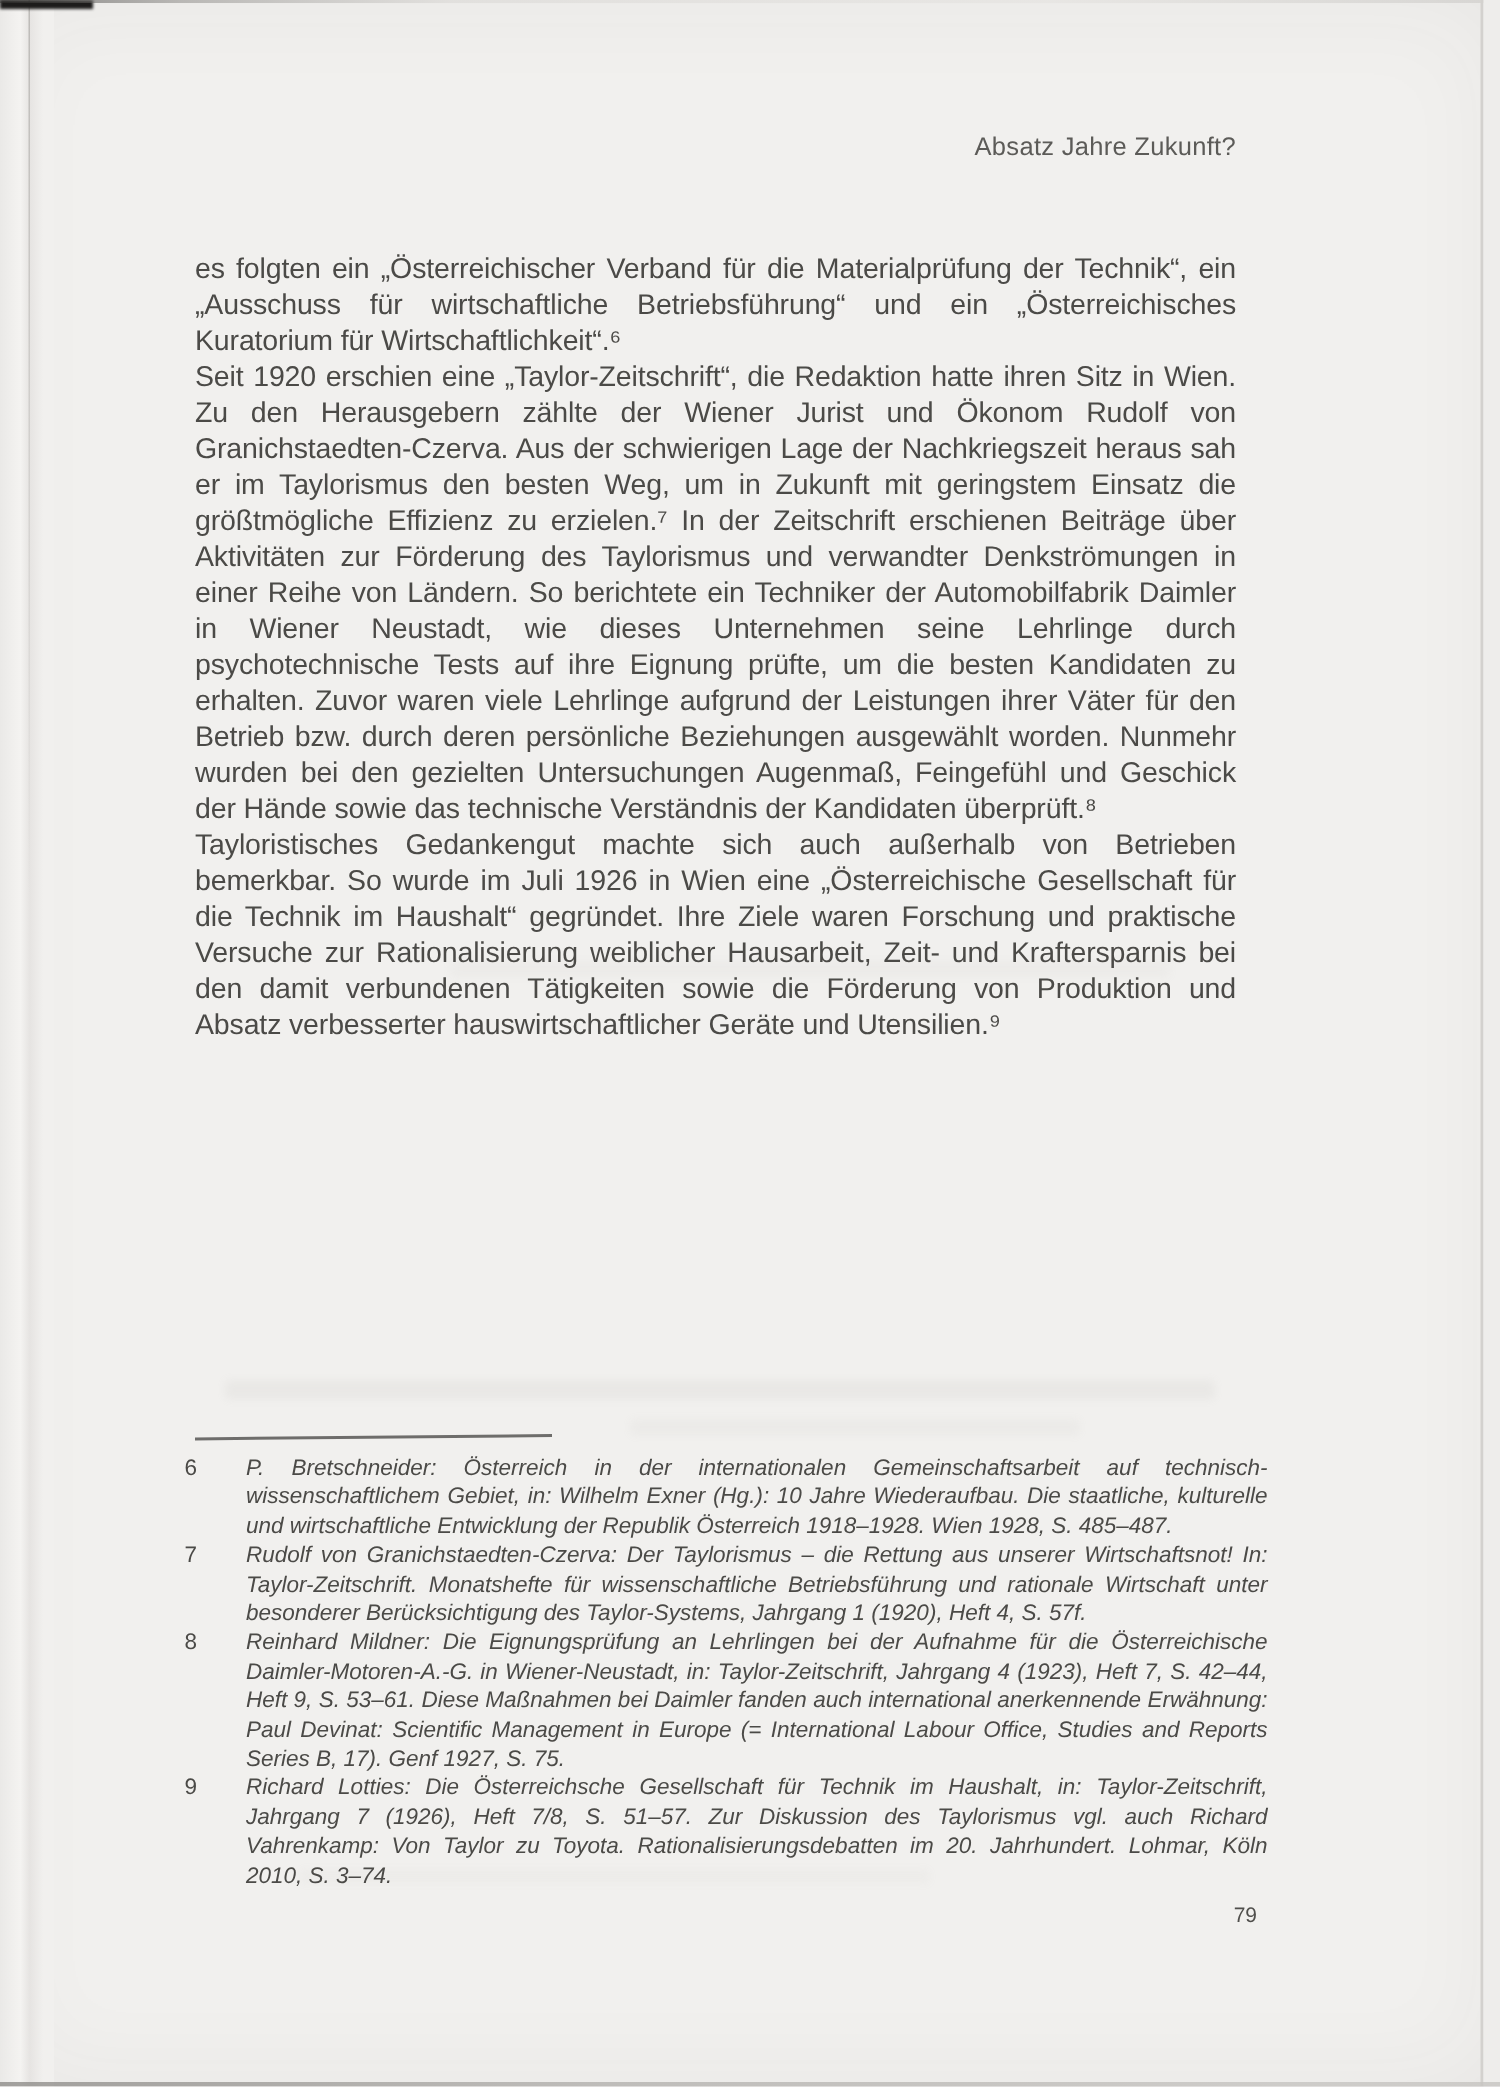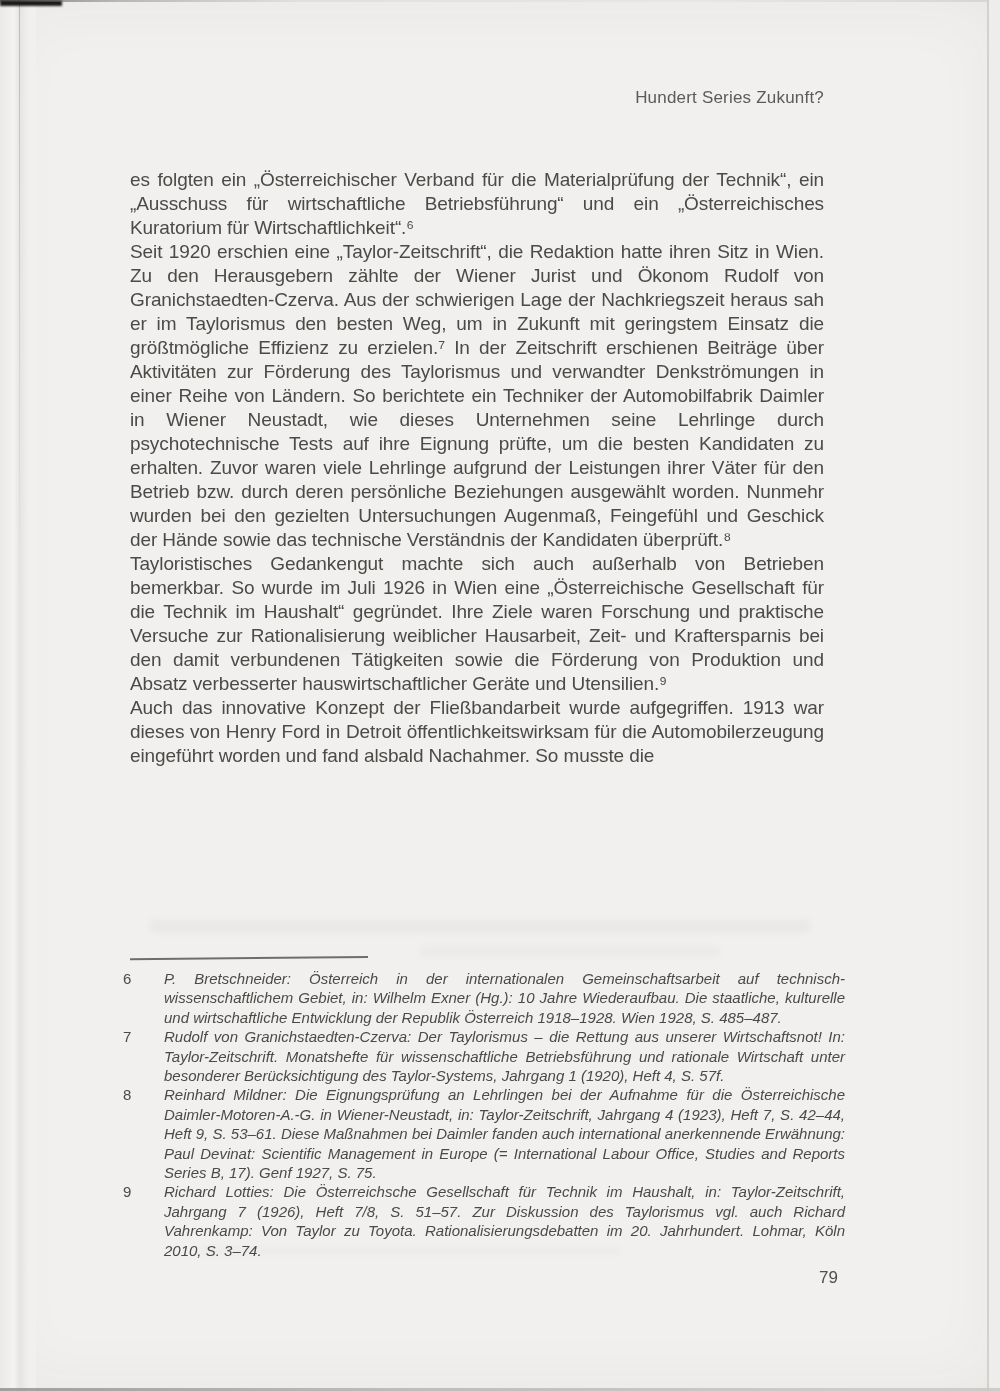--- a/index.html
+++ b/index.html
@@ -73,48 +73,47 @@
   .footnotes {
     position: absolute; left: 123px; top: 969px; width: 722px;
     font-size: 15px; line-height: 19.4px; color: #4b4a47;
     -webkit-hyphens: auto; hyphens: auto;
   }
   .fn-row { display: flex; }
   .fn-num { flex: none; width: 41px; }
   .fn-text { flex: 1; text-align: justify; font-style: italic; }
   .page-number {
     position: absolute; top: 1268px; right: 162px;
-    font-size: 17px; color: #504f4c; margin-left: 16px;
+    font-size: 14px; color: #504f4c; margin-left: 16px;
   }
 </style>
 </head>
 <body>
 
 <div class="page">
 
   <div class="gutter-shade"></div>
   <div class="gutter-line"></div>
   <div class="gutter-line2"></div>
   <div class="corner-blob"></div>
   <div class="top-edge-line"></div>
   <div class="right-edge-line"></div>
   <div class="right-edge-band"></div>
   <div class="bottom-edge-line"></div>
   <div class="ghost" style="left:150px; top:920px; width:660px; height:13px;"></div>
   <div class="ghost" style="left:420px; top:946px; width:300px; height:11px; opacity:.07;"></div>
   <div class="ghost" style="left:300px; top:640px; width:480px; height:12px; opacity:.06;"></div>
   <div class="ghost" style="left:200px; top:1246px; width:420px; height:10px; opacity:.05;"></div>
 
-  <div class="running-header">Hundert Series Zukunft?</div>
+  <div class="running-header">Absatz Jahre Zukunft?</div>
 
   <main class="body-text" id="body-text">
       <p>es folgten ein „Österreichischer Verband für die Materialprüfung der Technik“, ein „Ausschuss für wirtschaftliche Betriebsführung“ und ein „Österreichisches Kuratorium für Wirtschaftlichkeit“.⁶</p>
       <p>Seit 1920 erschien eine „Taylor-Zeitschrift“, die Redaktion hatte ihren Sitz in Wien. Zu den Herausgebern zählte der Wiener Jurist und Ökonom Rudolf von Granichstaedten-Czerva. Aus der schwierigen Lage der Nachkriegszeit heraus sah er im Taylorismus den besten Weg, um in Zukunft mit geringstem Einsatz die größtmögliche Effizienz zu erzielen.⁷ In der Zeitschrift erschienen Beiträge über Aktivitäten zur Förderung des Taylorismus und verwandter Denkströmungen in einer Reihe von Ländern. So berichtete ein Techniker der Automobilfabrik Daimler in Wiener Neustadt, wie dieses Unternehmen seine Lehrlinge durch psychotechnische Tests auf ihre Eignung prüfte, um die besten Kandidaten zu erhalten. Zuvor waren viele Lehrlinge aufgrund der Leistungen ihrer Väter für den Betrieb bzw. durch deren persönliche Beziehungen ausgewählt worden. Nunmehr wurden bei den gezielten Untersuchungen Augenmaß, Feingefühl und Geschick der Hände sowie das technische Verständnis der Kandidaten überprüft.⁸</p>
       <p>Tayloristisches Gedankengut machte sich auch außerhalb von Betrieben bemerkbar. So wurde im Juli 1926 in Wien eine „Österreichische Gesellschaft für die Technik im Haushalt“ gegründet. Ihre Ziele waren Forschung und praktische Versuche zur Rationalisierung weiblicher Hausarbeit, Zeit- und Kraftersparnis bei den damit verbundenen Tätigkeiten sowie die Förderung von Produktion und Absatz verbesserter hauswirtschaftlicher Geräte und Utensilien.⁹</p>
-      <p>Auch das innovative Konzept der Fließbandarbeit wurde aufgegriffen. 1913 war dieses von Henry Ford in Detroit öffentlichkeitswirksam für die Automobilerzeugung eingeführt worden und fand alsbald Nachahmer. So musste die</p>
     </main>
 
   <div class="fn-rule"></div>
 
   <section class="footnotes" id="footnotes">
       <div class="fn-row">
         <div class="fn-num">6</div>
         <div class="fn-text">P. Bretschneider: Österreich in der internationalen Gemeinschaftsarbeit auf technisch-wissenschaftlichem Gebiet, in: Wilhelm Exner (Hg.): 10 Jahre Wiederaufbau. Die staatliche, kulturelle und wirtschaftliche Entwicklung der Republik Österreich 1918–1928. Wien 1928, S. 485–487.</div>
       </div>
       <div class="fn-row">

